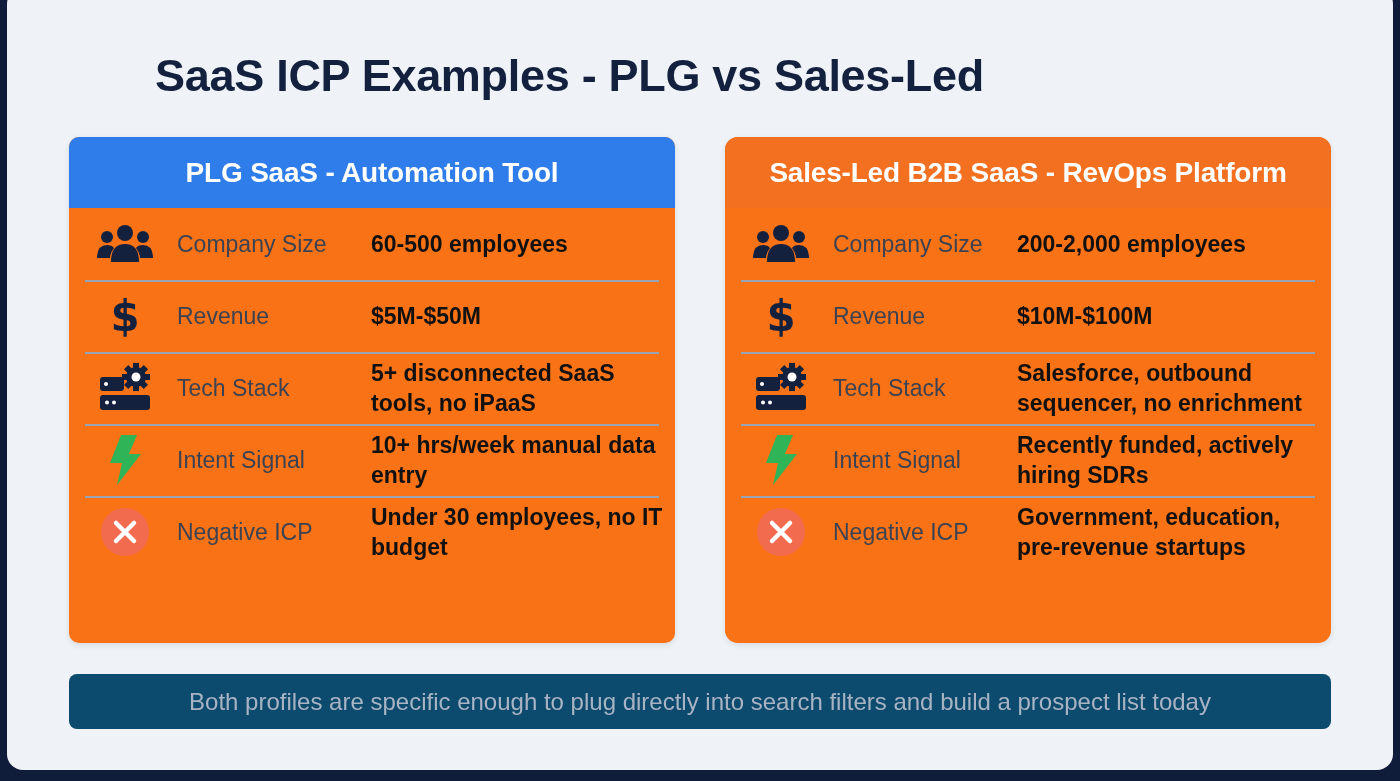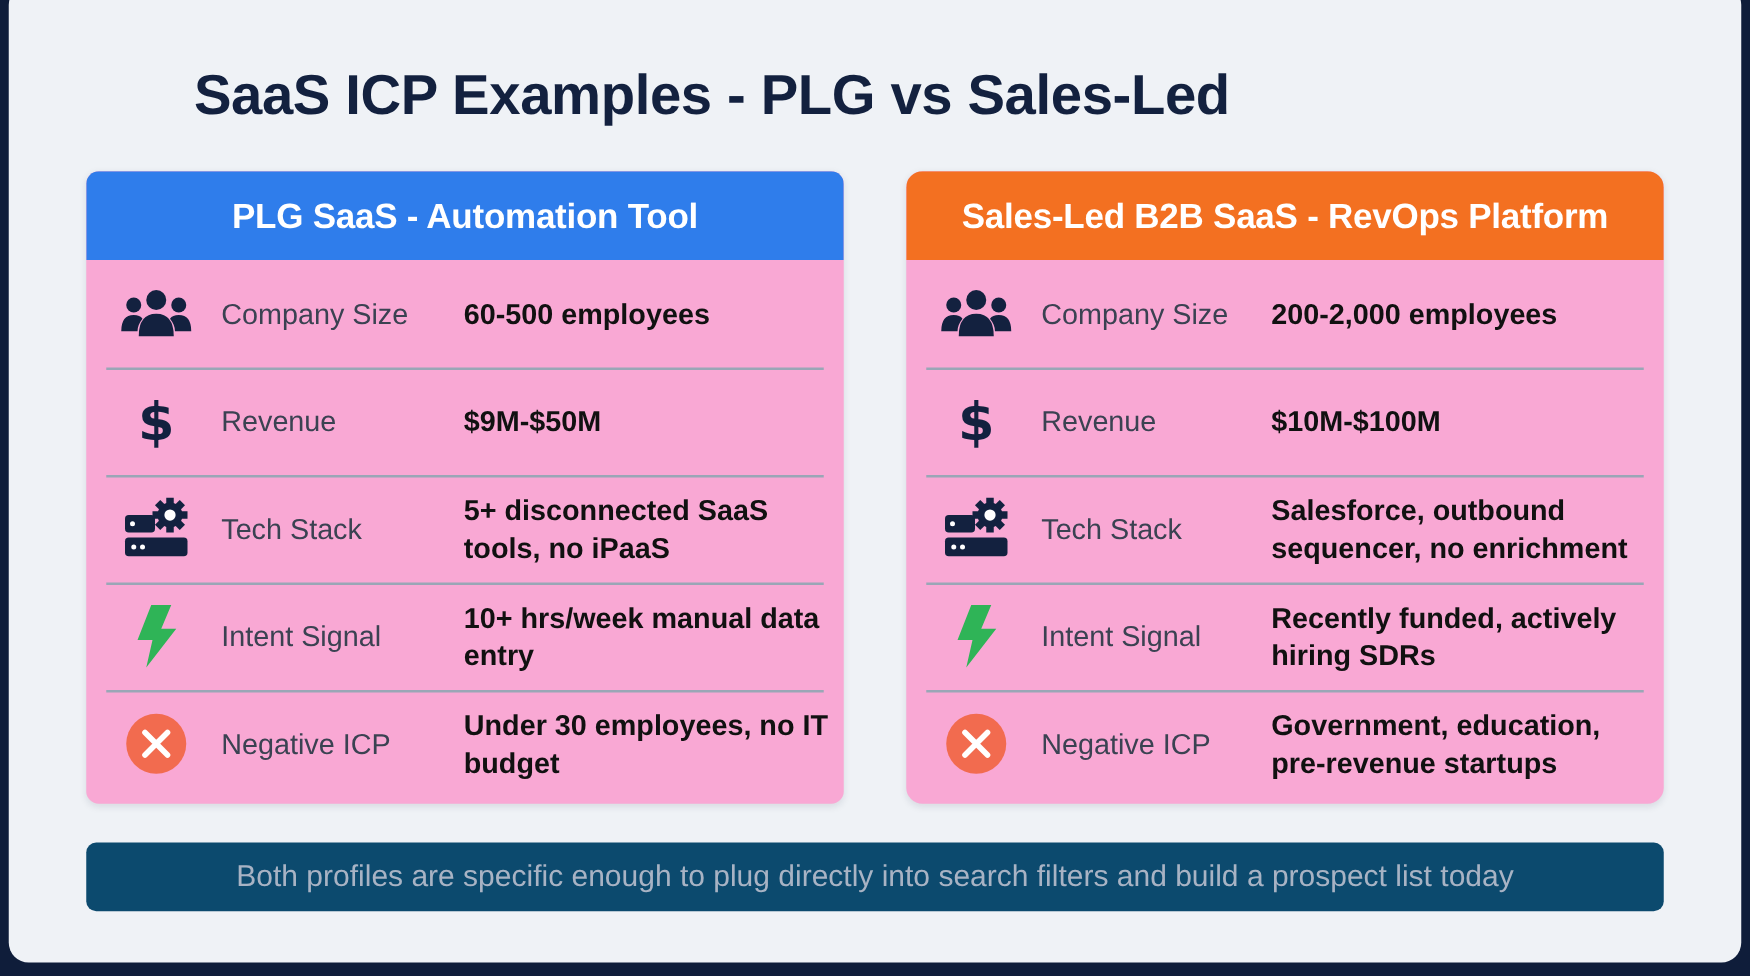--- a/index.html
+++ b/index.html
@@ -23,41 +23,41 @@
       font-size: 45px;
       font-weight: 700;
       color: #13213f;
       letter-spacing: -0.3px;
     }
     .card {
       position: absolute;
       top: 137px;
       width: 606px;
       height: 506px;
-      background: #f9a8d4;
+      background: #f97316;
       border-radius: 10px;
       box-shadow: 0 2px 6px rgba(20, 30, 60, 0.10);
       overflow: hidden;
     }
     .card.left { left: 69px; }
     .card.right { left: 725px; border-radius: 13px; }
     .card-header {
       height: 71px;
       display: flex;
       align-items: center;
       justify-content: center;
       color: #ffffff;
       font-size: 28px;
       font-weight: 700;
       letter-spacing: -0.2px;
     }
     .rows { position: relative; }
     .row {
       position: relative;
-      height: 86px;
+      height: 72px;
       display: flex;
       align-items: center;
     }
     .row + .row::before {
       content: "";
       position: absolute;
       left: 16px; right: 16px; top: 0;
       height: 2px;
       background: #9aa6b6;
     }
@@ -118,21 +118,21 @@
       <span class="label">Company Size</span>
       <span class="value">60-500 employees</span>
     </div>
     <div class="row">
       <span class="icon">
         <svg width="30" height="46" viewBox="0 0 30 46">
             <text x="15" y="38" text-anchor="middle" font-family="DejaVu Sans, sans-serif" font-weight="bold" font-size="42" fill="#13213f">$</text>
           </svg>
       </span>
       <span class="label">Revenue</span>
-      <span class="value">$9M-$50M</span>
+      <span class="value">$5M-$50M</span>
     </div>
     <div class="row">
       <span class="icon">
         <svg width="54" height="50" viewBox="0 0 54 50">
             <rect x="2" y="14" width="24" height="14" rx="3" fill="#13213f"></rect>
             <circle cx="8" cy="21" r="2" fill="#fff"></circle>
             <rect x="2" y="32" width="50" height="15" rx="3" fill="#13213f"></rect>
             <circle cx="9" cy="39.5" r="2" fill="#fff"></circle>
             <circle cx="16" cy="39.5" r="2" fill="#fff"></circle>
             <g transform="translate(38,14)">

